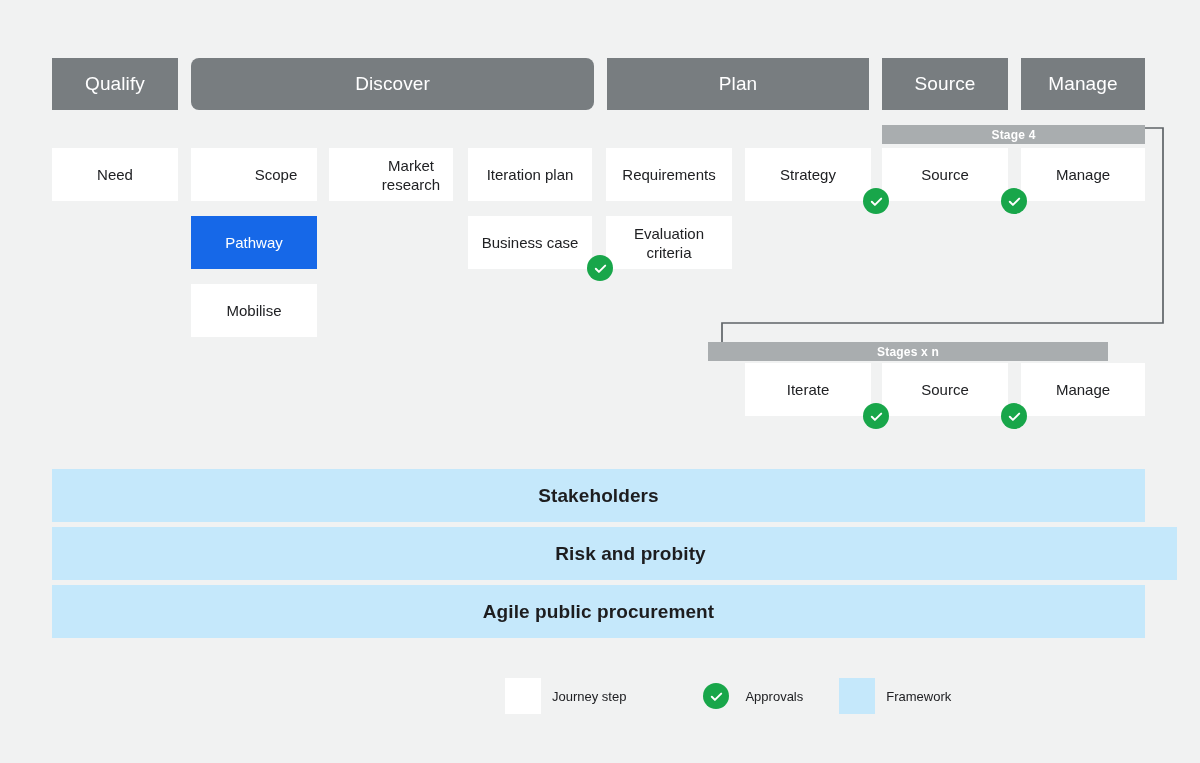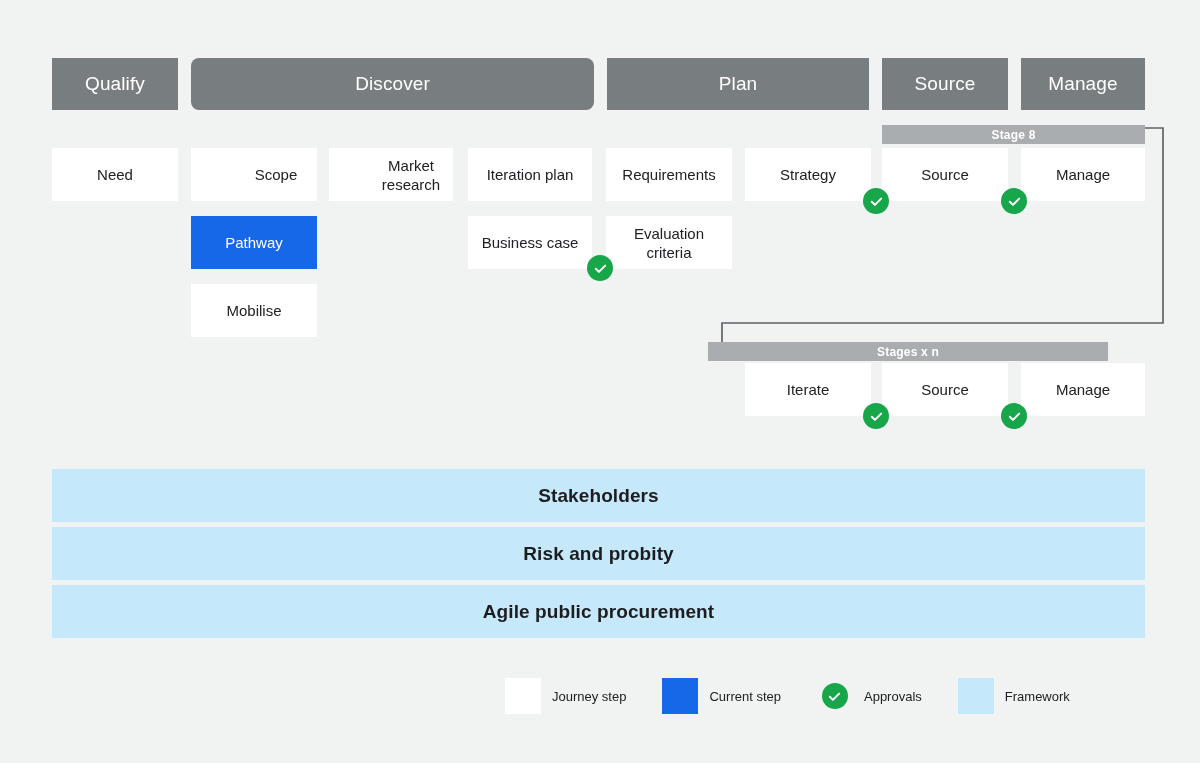--- a/index.html
+++ b/index.html
@@ -176,21 +176,21 @@
     <span>Plan</span>
   </div>
   <div class="phase-bar" style="left:882px;top:58px;width:126px;">
     <span>Source</span>
   </div>
   <div class="phase-bar" style="left:1021px;top:58px;width:124px;">
     <span>Manage</span>
   </div>
 
   <div class="stage-bar" style="left:882px;top:125px;width:263px;">
-    <span>Stage 8</span>
+    <span>Stage 4</span>
   </div>
   <div class="stage-bar" style="left:708px;top:342px;width:400px;">
     <span>Stages x n</span>
   </div>
 
   <div class="step-box" style="left:52px;top:148px;width:126px;">
     <span>Need</span>
   </div>
   <div class="step-box" style="left:191px;top:148px;width:126px;padding-left:48px;">
     <span>Scope</span>
@@ -257,37 +257,33 @@
   </div>
   <div class="approval" style="left:1001px;top:403px;">
     <svg width="15" height="15" viewBox="0 0 16 16">
         <path d="M3 8.3 L6.3 11.6 L13 4.9" fill="none" stroke="#ffffff" stroke-width="2.1" stroke-linecap="round" stroke-linejoin="round"></path>
       </svg>
   </div>
 
   <div class="framework-band" style="top:469px;">
     <span>Stakeholders</span>
   </div>
-  <div class="framework-band" style="top:527px;">
+  <div class="framework-band" style="top:527px;padding-left:32px;">
     <span>Risk and probity</span>
   </div>
   <div class="framework-band" style="top:585px;">
     <span>Agile public procurement</span>
   </div>
 
   <div class="legend">
     <div class="legend-item">
       <span class="legend-swatch journey"></span>
       <span class="legend-label">Journey step</span>
     </div>
     <span class="legend-gap"></span>
-    <div class="legend-item">
-      <span class="legend-swatch current"></span>
-      <span class="legend-label">Current step</span>
-    </div>
     <span class="legend-gap"></span>
     <div class="legend-item">
       <span class="legend-swatch approval-swatch">
         <span class="legend-check">
           <svg width="15" height="15" viewBox="0 0 16 16">
               <path d="M3 8.3 L6.3 11.6 L13 4.9" fill="none" stroke="#ffffff" stroke-width="2.1" stroke-linecap="round" stroke-linejoin="round"></path>
             </svg>
         </span>
       </span>
       <span class="legend-label">Approvals</span>

